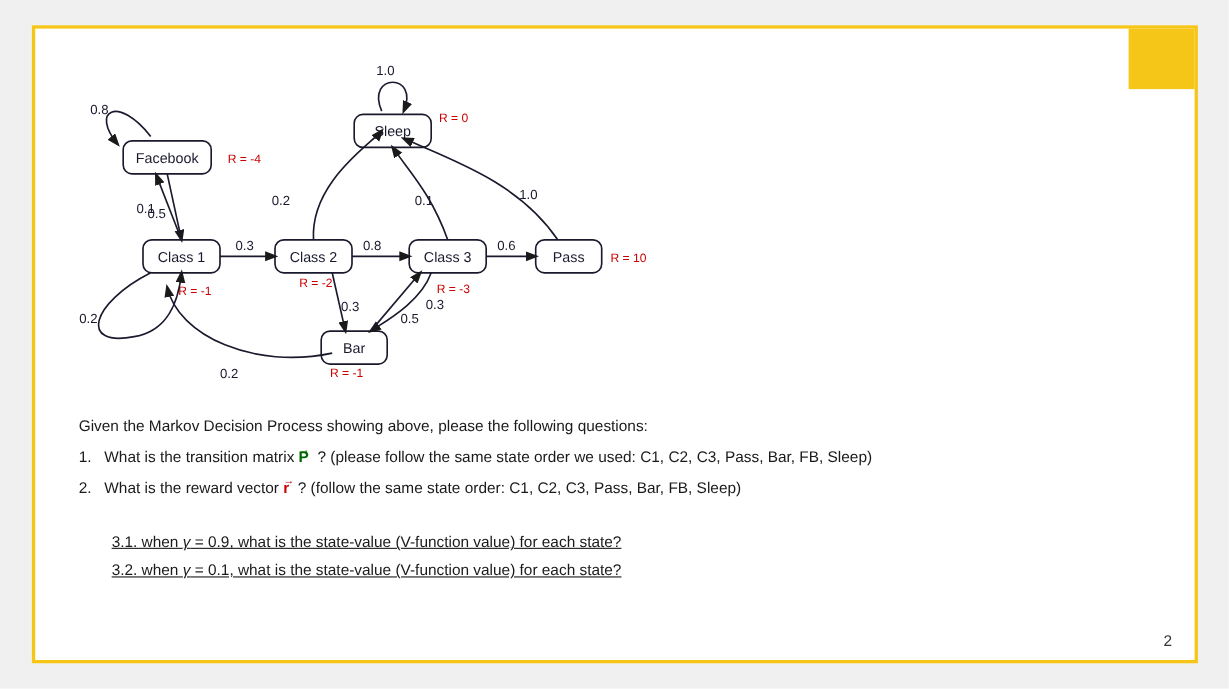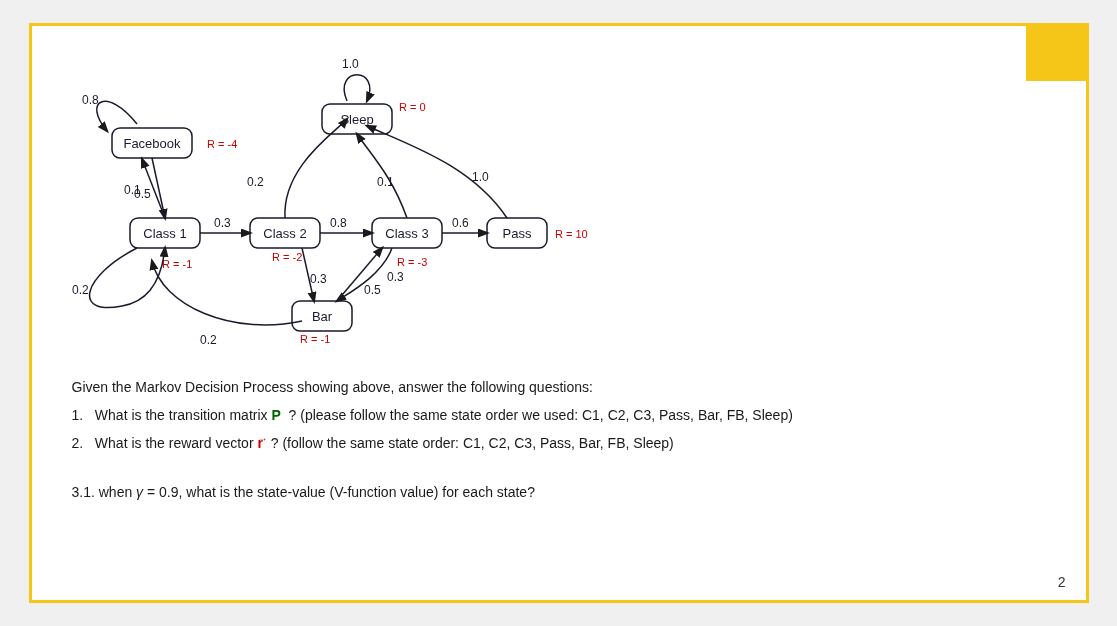--- a/index.html
+++ b/index.html
@@ -37,21 +37,23 @@
     .questions-area {
       padding: 0 20px;
       font-size: 14px;
       color: #1a1a1a;
       line-height: 1.7;
     }
     .q-line {
       margin-bottom: 4px;
     }
     .q-line-indent {
+      margin-left: 30px;
       margin-bottom: 2px;
+      text-decoration: underline;
     }
     .page-num {
       position: absolute;
       bottom: 10px;
       right: 20px;
       font-size: 14px;
       color: #333;
     }
 
     
@@ -150,26 +152,29 @@
       <line x1="285" y1="255" x2="330" y2="202" stroke="#1a1a2e" stroke-width="1.5" marker-end="url(#arrow)"></line>
       <text x="312" y="248" font-size="12" fill="#1a1a2e">0.5</text>
 
       <path d="M 85,202 C 30,230 20,270 70,260 C 100,255 110,230 113,202" stroke="#1a1a2e" stroke-width="1.5" fill="none" marker-end="url(#arrow)"></path>
       <text x="20" y="248" font-size="12" fill="#1a1a2e">0.2</text>
 
     </svg>
   </div>
 
   <div class="questions-area">
-    <div class="q-line">Given the Markov Decision Process showing above, answer the following questions:</div>
+    <div class="q-line">Given the Markov Decision Process showing above, please the following questions:</div>
     <div class="q-line">
       1. &nbsp; What is the transition matrix <span style="color:#006600; font-weight:bold; position:relative;">P<span style="position:absolute; top:-6px; left:0; font-size:10px; color:#006600;">→</span></span>&nbsp; ? (please follow the same state order we used: C1, C2, C3, Pass, Bar, FB, Sleep)
     </div>
     <div class="q-line" style="margin-bottom:26px;">
       2. &nbsp; What is the reward vector <span style="color:#cc0000; font-weight:bold; position:relative;">r<span style="position:absolute; top:-6px; left:0; font-size:10px; color:#cc0000;">→</span></span>&nbsp; ? (follow the same state order: C1, C2, C3, Pass, Bar, FB, Sleep)
     </div>
     <div class="q-line-indent">
       3.1. when <em>γ</em> = 0.9, what is the state-value (V-function value) for each state?
     </div>
+    <div class="q-line-indent">
+      3.2. when <em>γ</em> = 0.1, what is the state-value (V-function value) for each state?
+    </div>
   </div>
 
   <div class="page-num">2</div>
 </div>
 
 </body></html>

